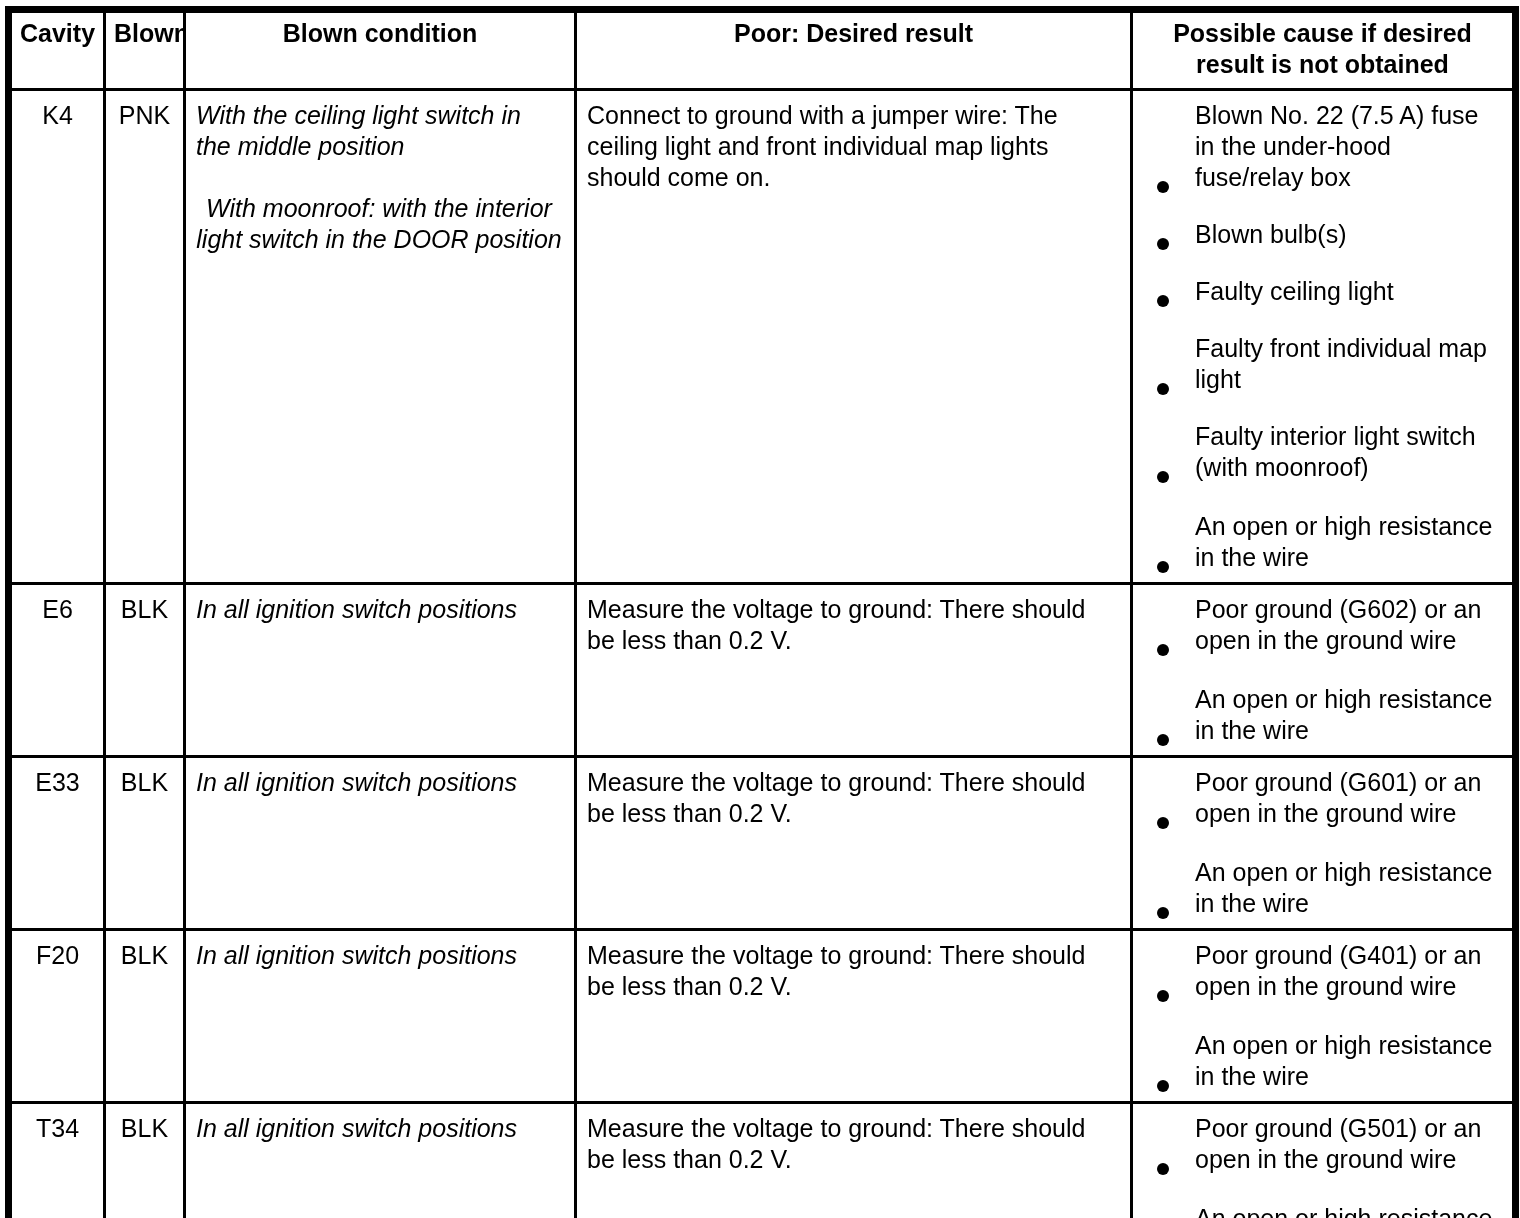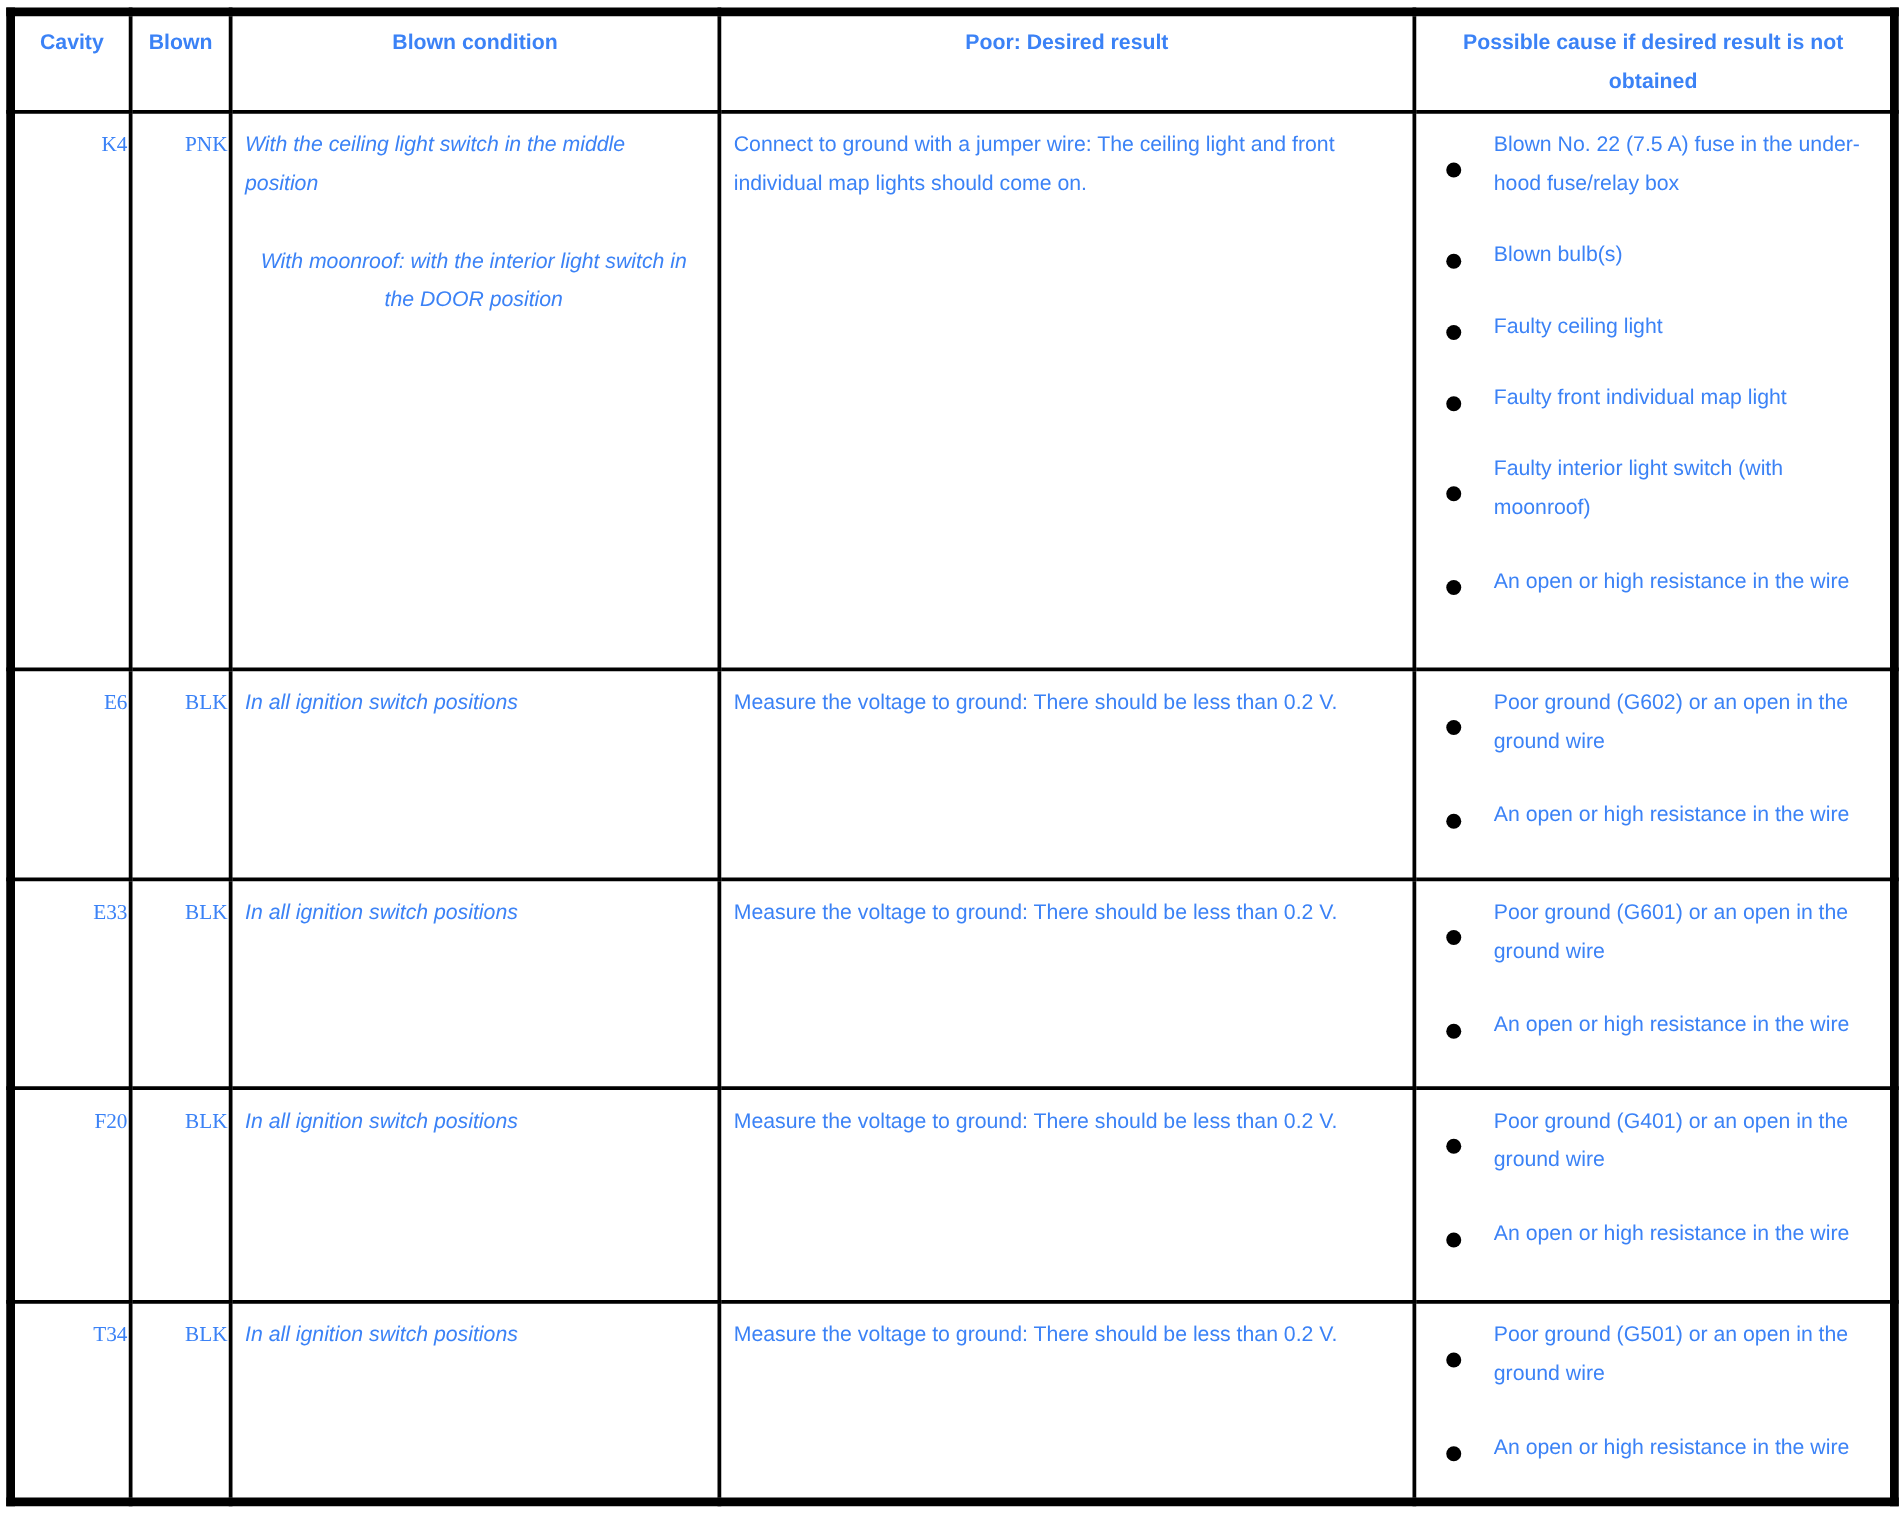--- a/index.html
+++ b/index.html
@@ -19,54 +19,53 @@
     border-collapse: collapse;
     table-layout: fixed;
     width: 1507px;
     border: 7px solid #000000;
     background: #ffffff;
   }
   th, td {
     border: 3px solid #000000;
     vertical-align: top;
     font-family: "Liberation Sans", sans-serif;
-    font-size: 17px;
+    font-size: 25px;
     line-height: 31px;
-    color: #3b82f6;
+    color: #000000;
     box-sizing: border-box;
     overflow: hidden;
   }
   th {
     font-weight: bold;
     text-align: center;
     padding: 5px 8px 0 8px;
   }
   td.cavity, td.wire {
-    text-align: right;
+    text-align: center;
     padding-top: 9px;
-    font-family: Liberation Serif, serif;
   }
   td.cond, td.result {
     padding: 9px 12px 9px 10px;
     text-align: left;
   }
   td.cond p {
     margin: 0;
     font-style: italic;
   }
   td.cond p + p {
     margin-top: 31px;
     text-align: center;
   }
   td.cause {
     padding: 9px 8px 9px 0;
   }
   .li {
     display: flex;
-    align-items: center;
+    align-items: flex-end;
     margin: 0 0 26px 24px;
   }
   .li:last-child {
     margin-bottom: 0;
     margin-top: 28px;
   }
   .dot {
     flex: 0 0 auto;
     width: 12px;
     height: 12px;

